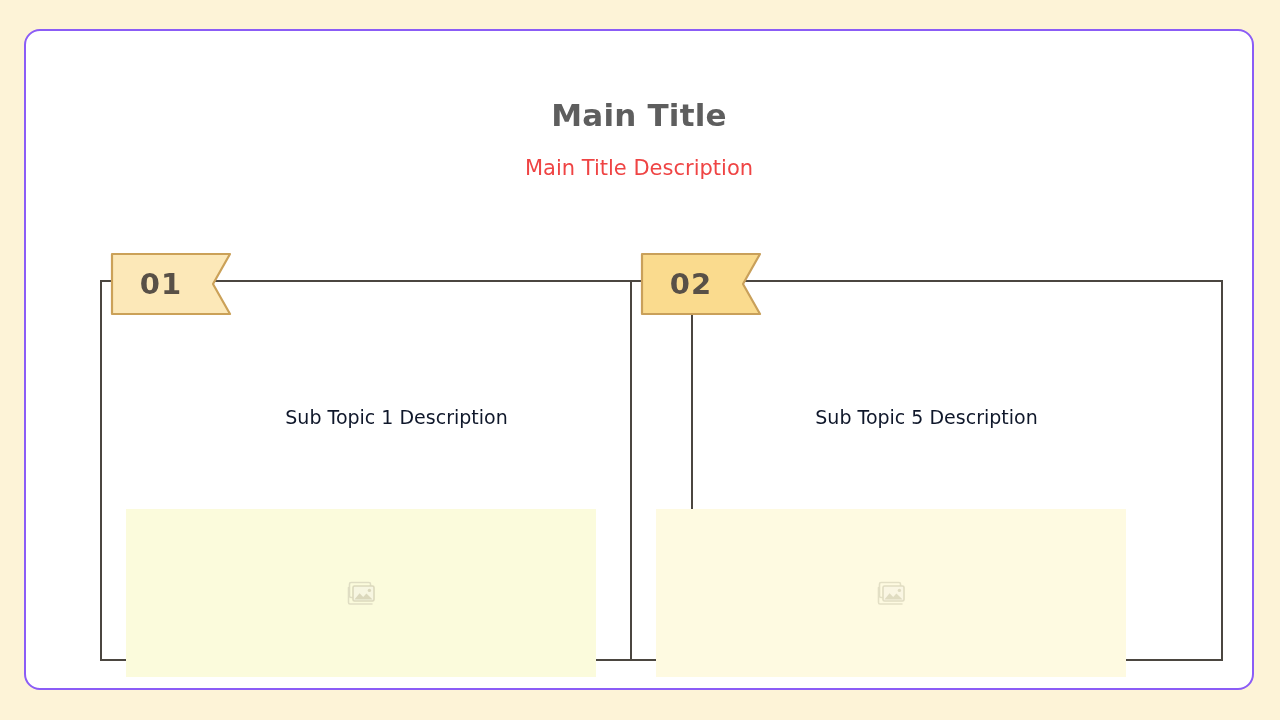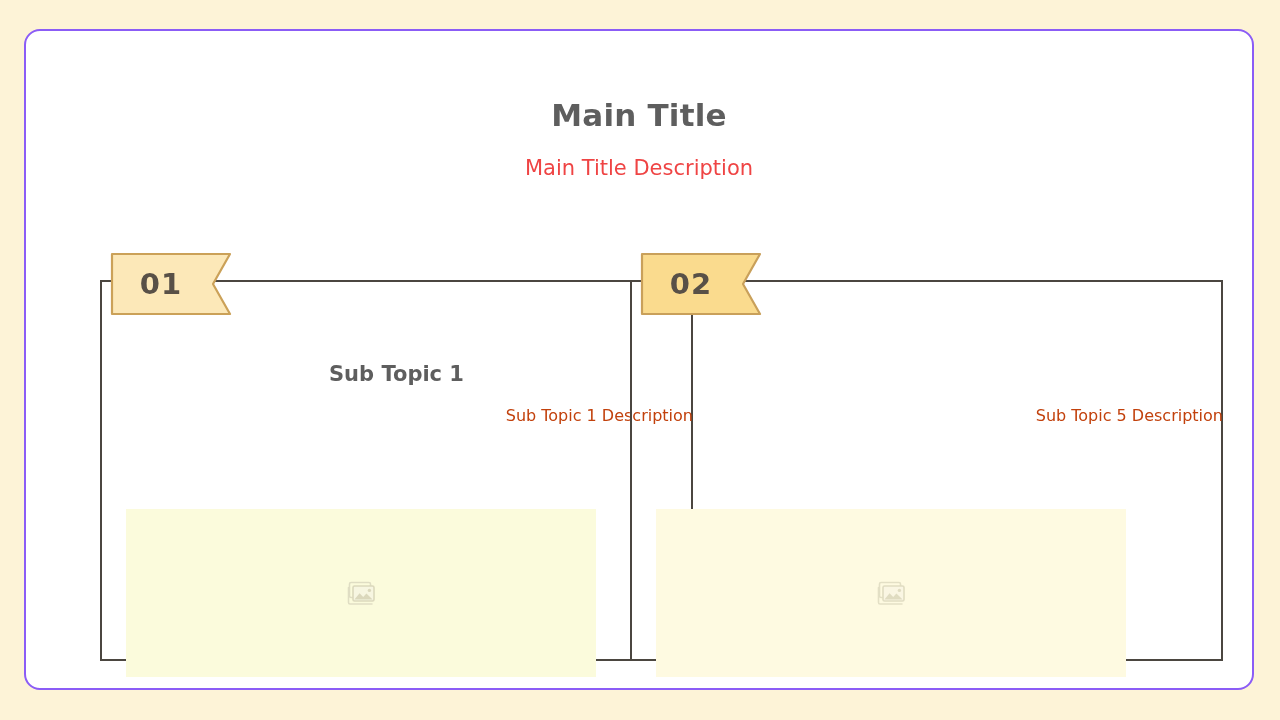--- a/index.html
+++ b/index.html
@@ -109,23 +109,23 @@
     text-align: center;
     font-size: 21px;
     font-weight: bold;
     color: #5E5E5E;
   }
   .sub-topic-description {
     position: absolute;
     left: 0;
     top: 155px;
     width: 100%;
-    text-align: right;
-    font-size: 16px;
-    color: #c2410c;
+    text-align: center;
+    font-size: 19px;
+    color: #0f172a;
   }
 
   .image-placeholder {
     position: absolute;
     left: 26px;
     top: 258px;
     width: 470px;
     height: 168px;
     display: flex;
     align-items: center;
@@ -153,21 +153,20 @@
 
     <div class="card-box"></div>
 
     <div class="ribbon">
       <svg class="ribbon-shape" viewBox="0 0 124 66" preserveAspectRatio="none">
         <path d="M3,3 L104,3 L121,3 L104,33 L121,63 L104,63 L3,63 Z" fill="#FCE8B8" stroke="#CBA158" stroke-width="2.2" stroke-linejoin="round"></path>
       </svg>
       <div class="ribbon-number">01</div>
     </div>
 
-    <div class="sub-topic-title">Sub Topic 1</div>
     <div class="sub-topic-description">Sub Topic 1 Description</div>
 
     <div class="image-placeholder" id="image-placeholder-1">
       <svg class="image-icon" viewBox="0 0 30 26">
         <rect x="3.5" y="2.5" width="21" height="15" rx="1.5" fill="none" stroke="#DEDCC2" stroke-width="1.6"></rect>
         <path d="M2.5,7.5 L2.5,22.5 A1.5,1.5 0 0 0 4,24 L26,24" fill="none" stroke="#DEDCC2" stroke-width="1.6" stroke-linecap="round"></path>
         <rect x="7" y="6" width="21" height="15" rx="1.5" fill="#F7F6E2" stroke="#DAD7BB" stroke-width="1.6"></rect>
         <path d="M8.4,19.6 L13.6,13.2 L17.2,17 L20.4,13.6 L26.6,19.6 Z" fill="#DAD7BB"></path>
         <circle cx="23.4" cy="10.4" r="1.7" fill="#DAD7BB"></circle>
       </svg>

